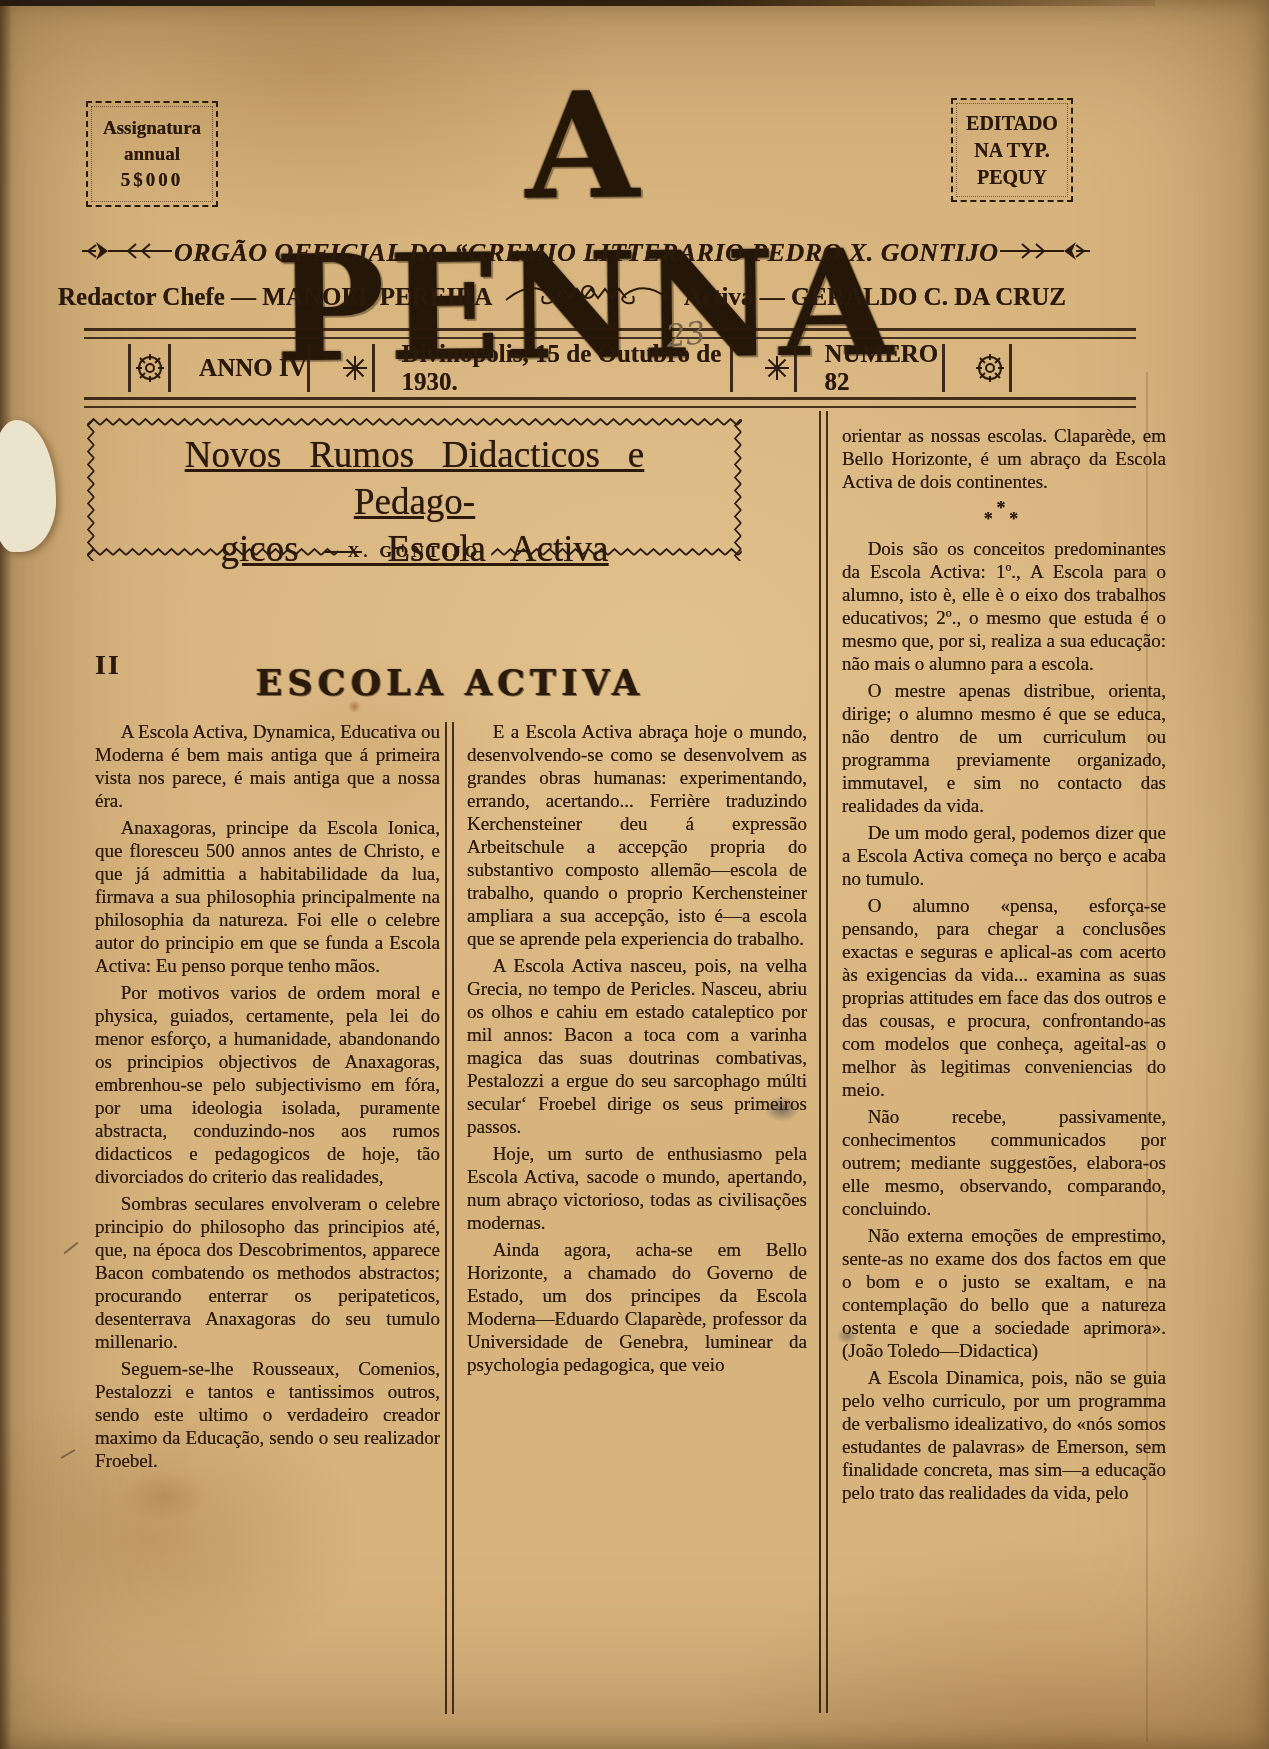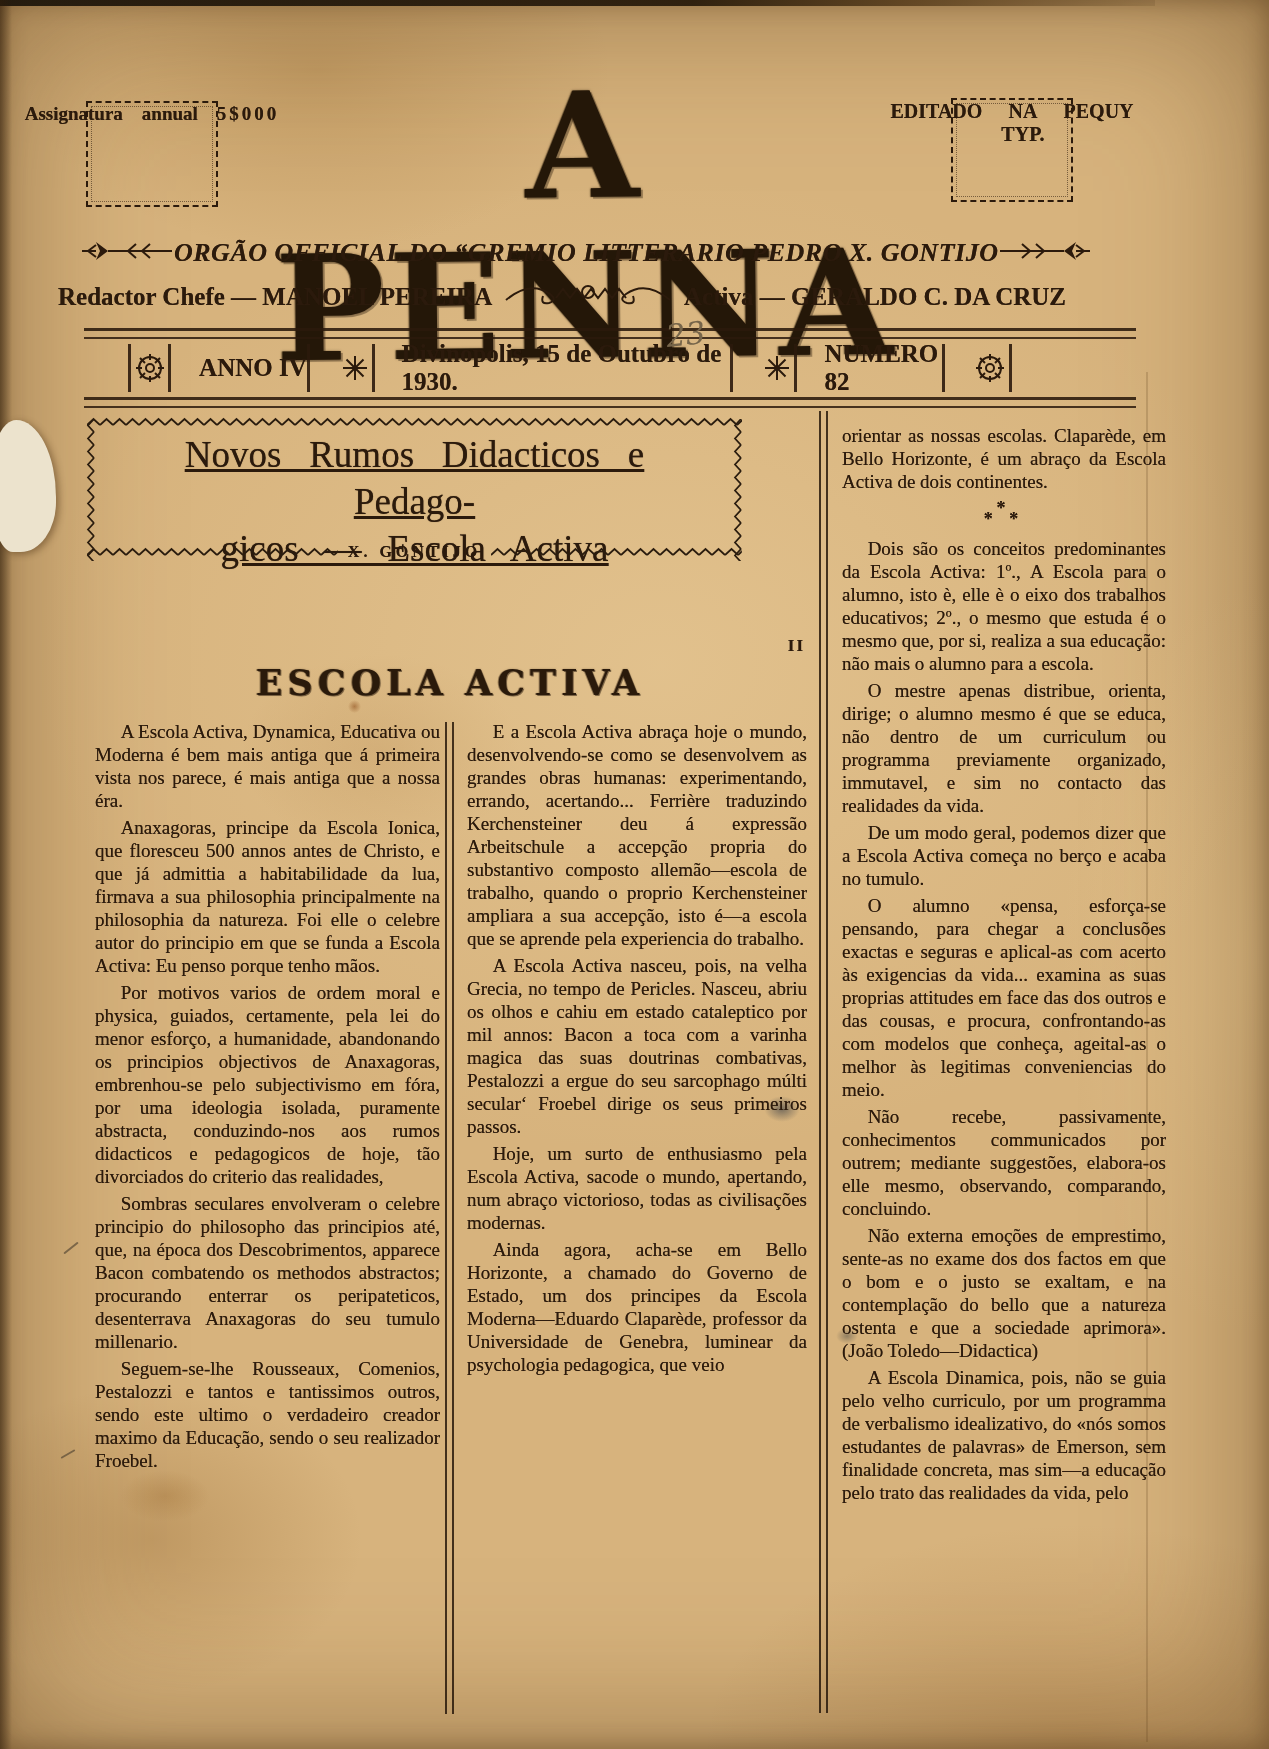--- a/index.html
+++ b/index.html
@@ -28,21 +28,21 @@
   .b1{top:1096px;left:764px;width:36px;height:26px;background:radial-gradient(ellipse, rgba(70,72,74,.65), transparent 70%);}
   .b2{top:1328px;left:836px;width:22px;height:16px;background:radial-gradient(ellipse, rgba(75,75,70,.5), transparent 70%);}
   .b3{top:700px;left:348px;width:13px;height:13px;background:radial-gradient(circle, rgba(140,75,25,.55), transparent 72%);}
   .b4{top:1470px;left:120px;width:90px;height:52px;background:radial-gradient(ellipse, rgba(150,100,40,.28), transparent 70%);}
   .pencil{height:2px;background:rgba(96,80,58,.75);border-radius:2px;}
   .pm1{top:1247px;left:62px;width:18px;transform:rotate(-38deg);}
   .pm2{top:1453px;left:60px;width:16px;transform:rotate(-30deg);}
   .hand23{top:316px;left:666px;font-family:"DejaVu Serif",serif;font-style:italic;font-size:31px;color:#76654a;transform:rotate(-6deg);z-index:5;}
   
   .mbox{border:2px dashed #2b1a0c;outline:1px dotted rgba(43,26,12,.55);outline-offset:-6px;
-        display:flex;justify-content:center;gap:19px;text-align:center;
+        display:flex;flex-direction:column;justify-content:center;gap:4px;text-align:center;
         font-weight:bold;font-size:19px;}
   .box-left{left:86px;top:101px;width:128px;height:102px;}
   .box-right{left:951px;top:98px;width:118px;height:100px;font-size:20px;justify-content:center;}
   .paper-title{left:222px;top:66px;width:726px;text-align:center;
     font-family:"DejaVu Serif",serif;font-weight:bold;font-size:146px;line-height:160px;
     letter-spacing:4px;color:#241708;transform:rotate(-.6deg);
     text-shadow:2px 2px 0 rgba(36,23,8,.35), -1px 0 1px rgba(36,23,8,.55), 0 0 3px rgba(36,23,8,.35);}
   .organ-row{top:238px;left:78px;width:988px;display:flex;align-items:center;justify-content:space-between;}
   .organ-text{font-weight:bold;font-size:26px;letter-spacing:.5px;white-space:nowrap;font-style:italic;}
   .editors-row{top:278px;left:58px;width:1008px;display:flex;align-items:center;justify-content:space-between;font-weight:bold;font-size:25px;}
@@ -57,21 +57,21 @@
   
   .hbox{left:87px;top:417px;width:655px;height:146px;}
   .wavy-top{position:absolute;top:0;left:0;width:100%;height:10px;}
   .wavy-left{position:absolute;top:2px;left:-1px;width:10px;height:142px;}
   .wavy-right{position:absolute;top:2px;right:-1px;width:10px;height:142px;}
   .htitle{position:absolute;top:14px;left:26px;right:26px;text-align:center;font-size:37px;line-height:47px;color:#2b1a0c;text-shadow:0 0 .7px rgba(43,26,12,.8);text-decoration:underline;}
   .htitle .l1{word-spacing:.5em;} .htitle .l2{word-spacing:.45em;}
   .byline-row{position:absolute;left:0;bottom:2px;width:100%;display:flex;align-items:center;gap:10px;}
   .byline-row svg{flex:1;height:10px;}
   .byline{font-weight:bold;font-size:16px;letter-spacing:4px;white-space:nowrap;}
-  .sec-num{left:95px;top:636px;width:710px;text-align:right;font-weight:bold;font-size:17px;letter-spacing:2px;}
+  .sec-num{left:95px;top:649px;width:710px;text-align:left;font-weight:bold;font-size:28px;letter-spacing:2px;}
   .sec-head{left:95px;top:662px;width:710px;text-align:center;font-family:"DejaVu Serif",serif;font-weight:bold;font-size:35px;letter-spacing:5px;color:#2a1a0b;
     text-shadow:1px 1px 0 rgba(42,26,11,.5), -1px 0 0 rgba(42,26,11,.4), 0 0 2px rgba(42,26,11,.35);}
   
   .bodycol{font-size:19px;line-height:23px;text-align:justify;hyphens:auto;}
   .bodycol .para{margin:0 0 4px;text-indent:1.35em;}
   .lead-para{text-indent:0 !important;}
   .col1{left:95px;top:720px;width:345px;}
   .col2{left:467px;top:720px;width:340px;}
   .col3{left:842px;top:424px;width:324px;}
   .vdiv{width:5px;border-left:2px solid rgba(40,25,10,.85);border-right:2px solid rgba(40,25,10,.85);}

